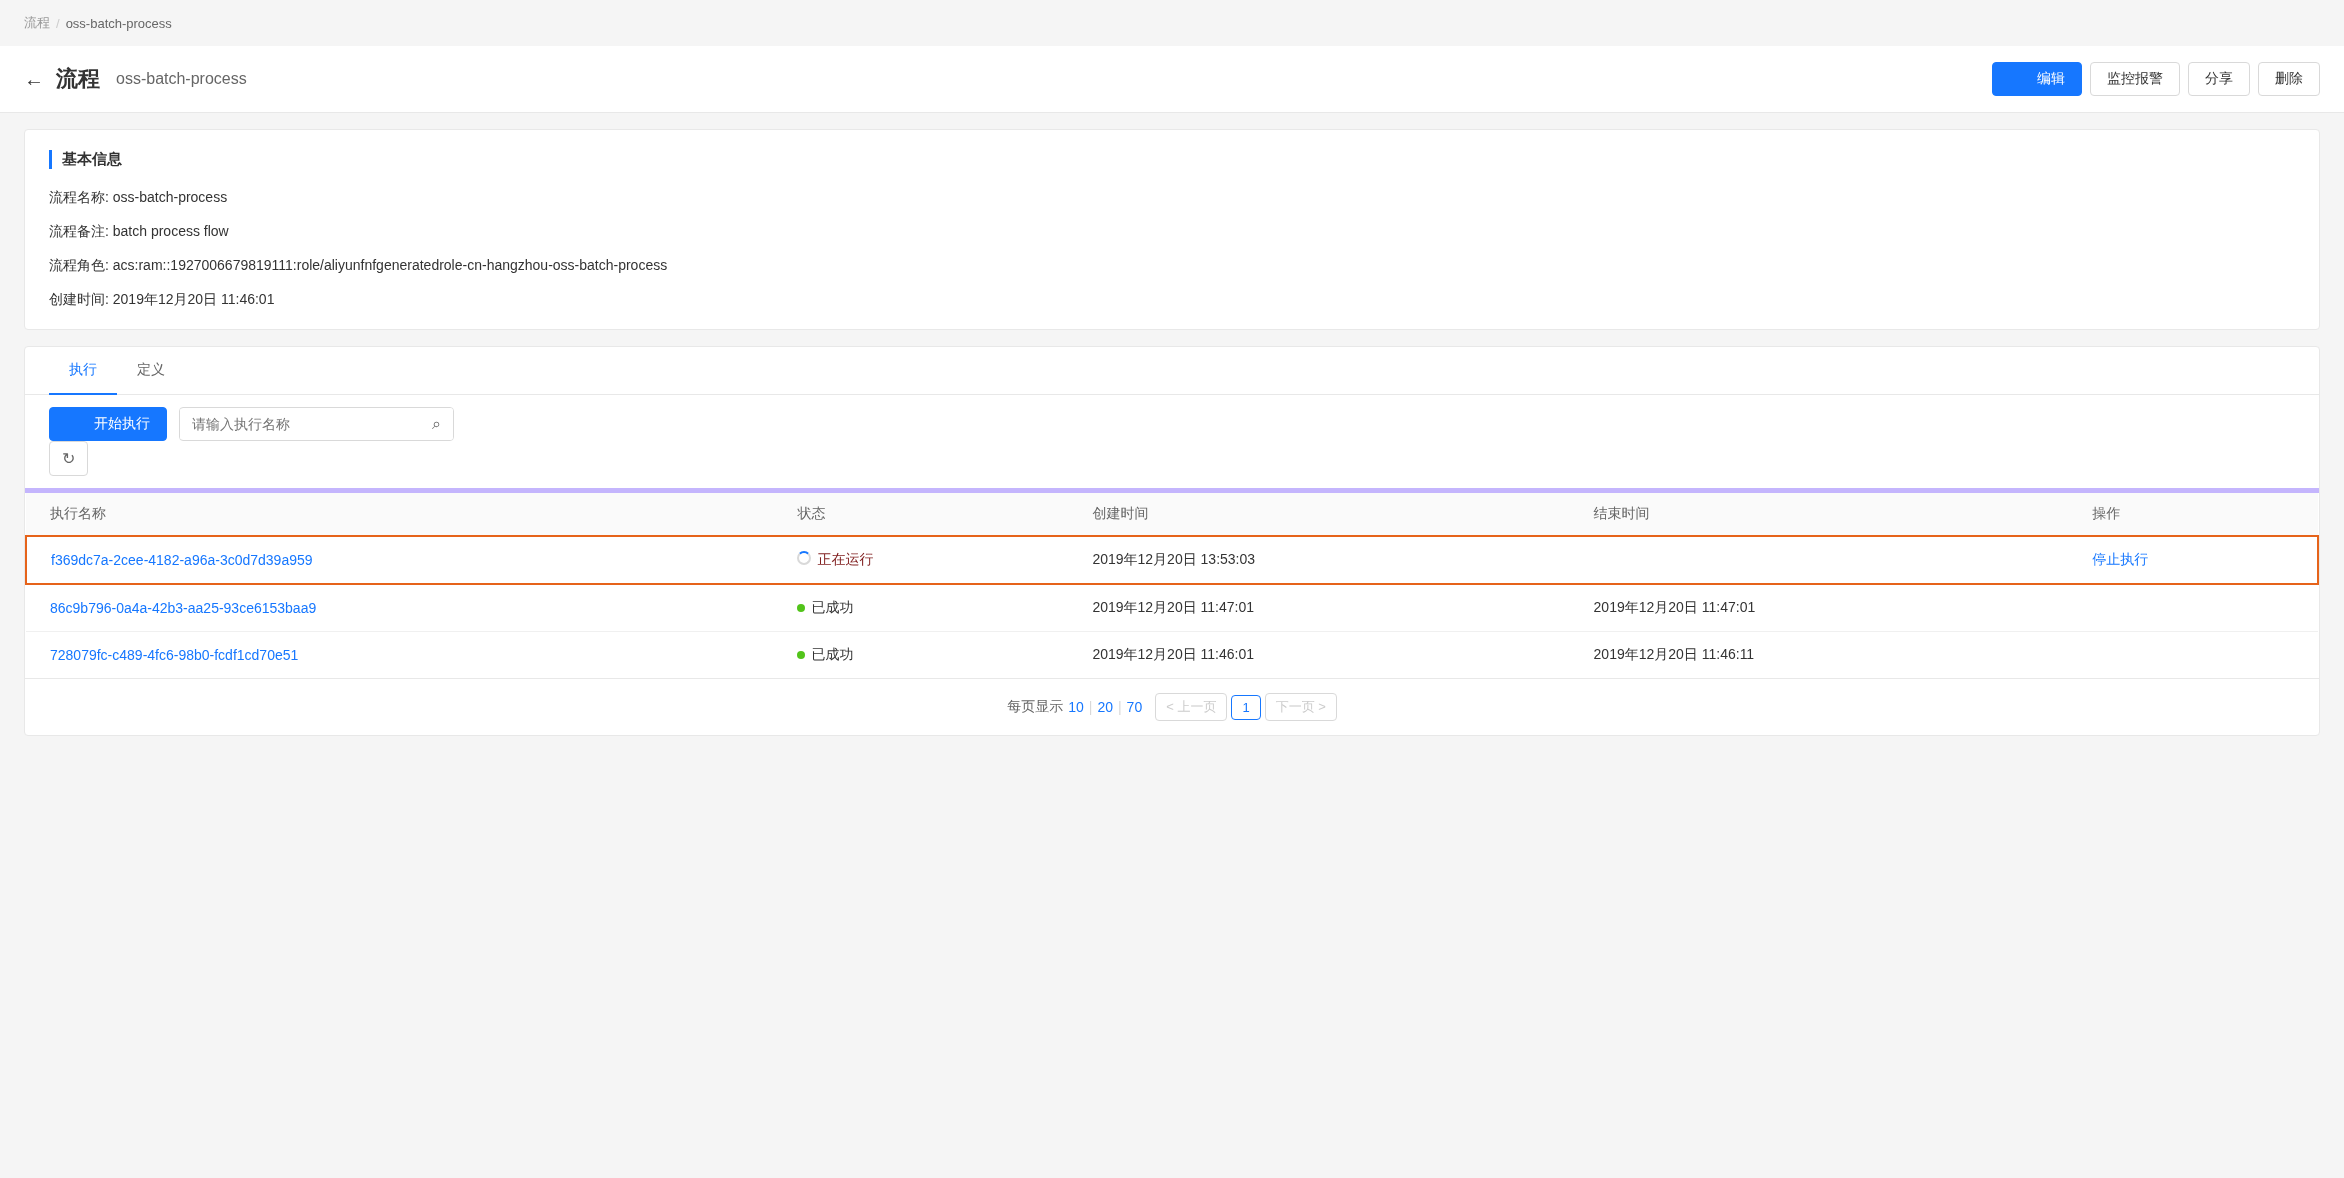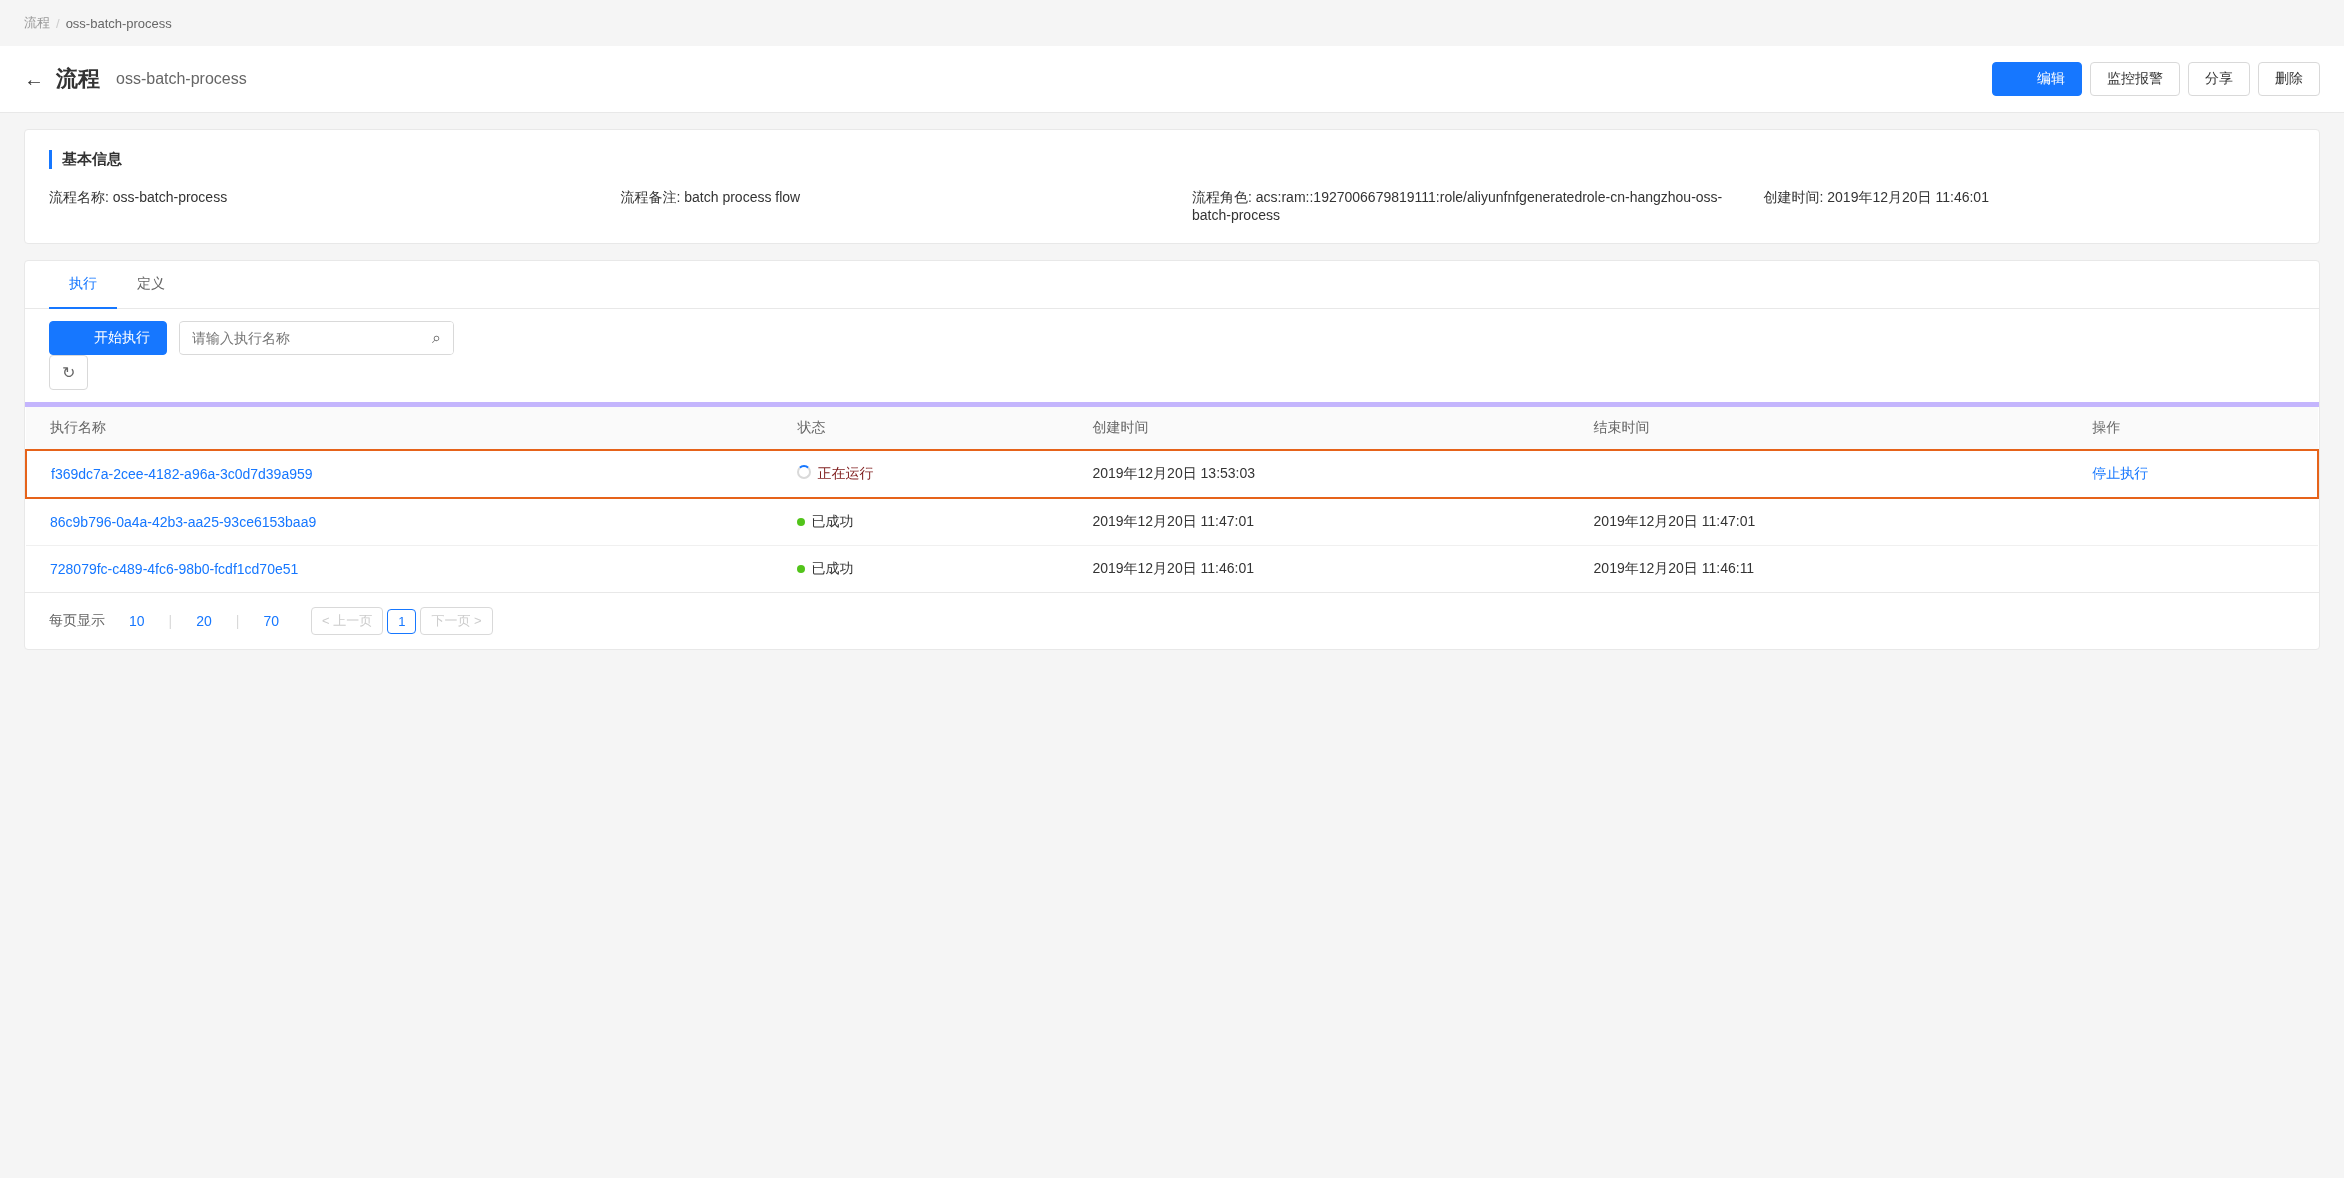--- a/index.html
+++ b/index.html
@@ -96,22 +96,22 @@
     .card-title {
       font-size: 15px;
       font-weight: 600;
       color: #333;
       border-left: 3px solid #1677ff;
       padding-left: 10px;
       margin-bottom: 20px;
     }
     .info-grid {
       display: grid;
-      grid-template-columns: 1fr 1fr 1fr 1fr;
-      gap: 9px 40px;
+      grid-template-columns: 1fr;
+      gap: 16px 40px;
     }
     .info-item {
       display: flex;
       flex-direction: column;
       gap: 4px;
     }
     .info-label {
       color: #333;
       font-size: 14px;
     }
@@ -250,23 +250,23 @@
     .action-link {
       color: #1677ff;
       cursor: pointer;
       text-decoration: none;
     }
 
     
     .pagination {
       display: flex;
       align-items: center;
-      justify-content: flex-start;
+      justify-content: center;
       padding: 14px 24px;
-      gap: 24px;
+      gap: 5px;
       border-top: 1px solid #e8e8e8;
       font-size: 14px;
     }
     .page-size-label { color: #666; }
     .page-size-opt {
       color: #1677ff;
       cursor: pointer;
     }
     .page-size-sep { color: #d9d9d9; }
     .page-nav {

